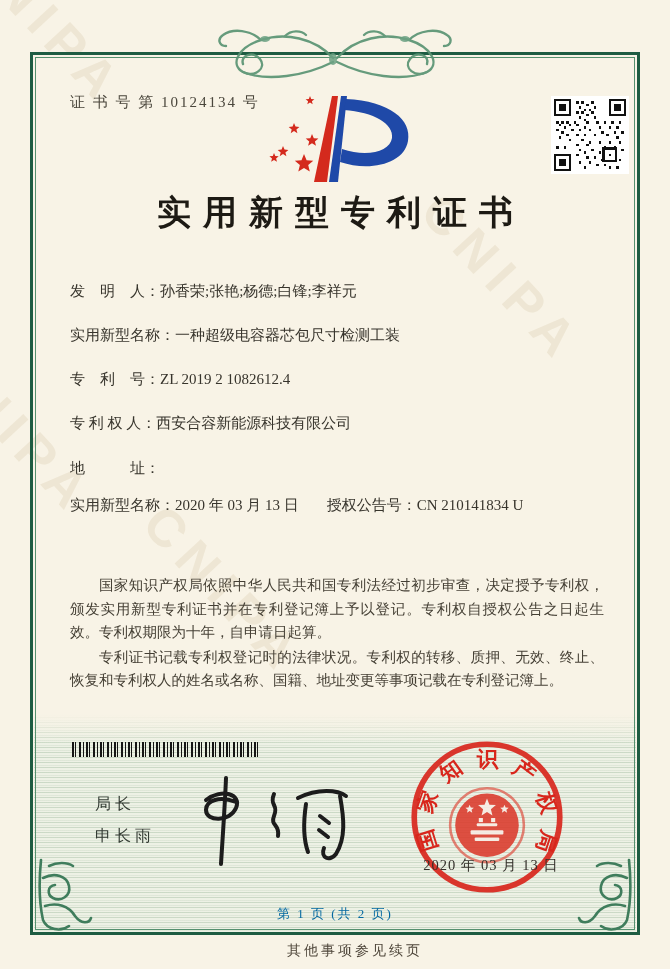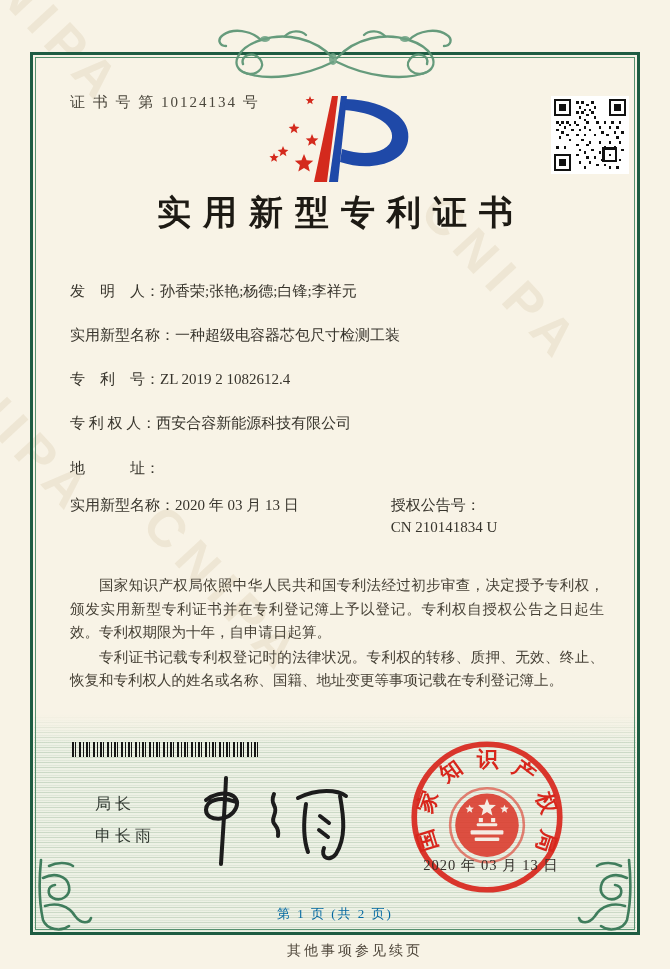--- a/index.html
+++ b/index.html
@@ -38,21 +38,21 @@
   .title{position:absolute;left:0;right:0;top:190px;text-align:center;font-size:34px;font-weight:bold;
          letter-spacing:12px;padding-left:12px;color:#1d1a14;}
 
   .fields{position:absolute;left:70px;right:62px;top:280px;font-size:15px;color:#37342c;}
   .frow{display:flex;line-height:22px;margin-bottom:22px;}
   .flabel{white-space:pre;flex:0 0 auto;}
   .fvalue{white-space:pre-wrap;}
   .frow.address{line-height:24px;margin-bottom:14px;}
   .frow.address .fvalue{max-width:430px;}
   .frow.grant{margin-top:2px;}
-  .grant-right{margin-left:92px;display:flex;flex-direction:column;}
+  .grant-right{margin-left:28px;display:flex;}
 
   .paras{position:absolute;left:70px;right:66px;top:574px;font-size:14.5px;line-height:23.5px;
          color:#443f34;text-align:justify;}
   .paras p{margin:0 0 1px 0;text-indent:2em;}
 
   .barcode{position:absolute;left:72px;top:742px;width:187px;height:15px;
       background:repeating-linear-gradient(90deg,#161616 0 2px,rgba(0,0,0,0) 2px 3px,#161616 3px 4px,
                  rgba(0,0,0,0) 4px 7px,#161616 7px 9px,rgba(0,0,0,0) 9px 11px,#161616 11px 12px,rgba(0,0,0,0) 12px 14px);}
 
   .sig-label{position:absolute;left:95px;font-family:"Liberation Sans","DejaVu Sans",sans-serif;

